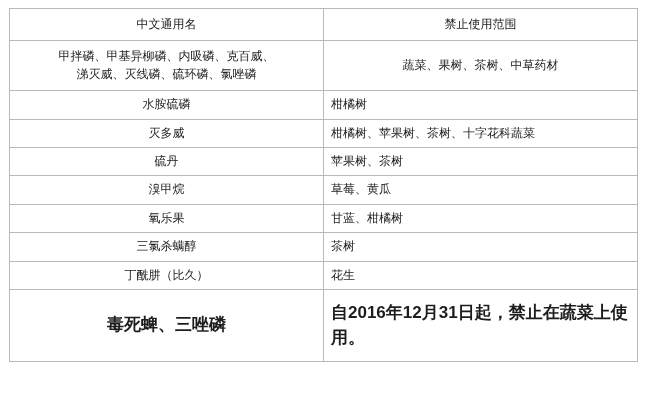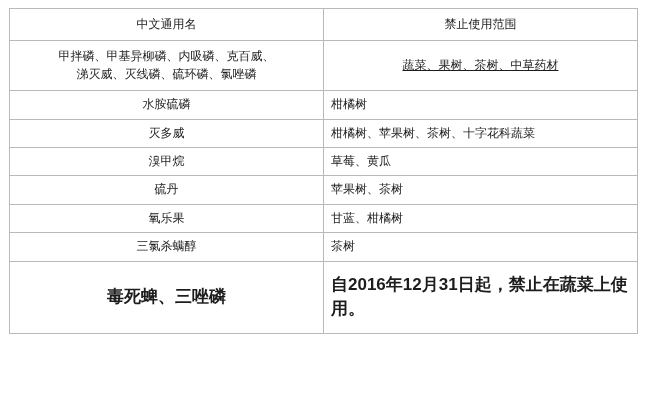--- a/index.html
+++ b/index.html
@@ -52,21 +52,20 @@
   }
   tr.header-row td.cell-scope {
     text-align: center;
   }
   tr.row-multiline td {
     padding-top: 7px;
     padding-bottom: 7px;
   }
   tr.row-multiline td.cell-scope {
     text-align: center;
-    text-decoration: underline;
   }
   .name-line {
     display: block;
   }
   tr.row-emphasis td {
     font-weight: bold;
     padding-top: 11px;
     padding-bottom: 11px;
     font-size: 17px;
   }
@@ -98,40 +97,44 @@
         <td class="cell-name">水胺硫磷</td>
         <td class="cell-scope">柑橘树</td>
       </tr>
 
       <tr>
         <td class="cell-name">灭多威</td>
         <td class="cell-scope">柑橘树、苹果树、茶树、十字花科蔬菜</td>
       </tr>
 
       <tr>
-        <td class="cell-name">溴甲烷</td>
-        <td class="cell-scope">草莓、黄瓜</td>
+        <td class="cell-name">硫丹</td>
+        <td class="cell-scope">苹果树、茶树</td>
       </tr>
 
       <tr>
-        <td class="cell-name">硫丹</td>
-        <td class="cell-scope">苹果树、茶树</td>
+        <td class="cell-name">溴甲烷</td>
+        <td class="cell-scope">草莓、黄瓜</td>
       </tr>
 
       <tr>
         <td class="cell-name">氧乐果</td>
         <td class="cell-scope">甘蓝、柑橘树</td>
       </tr>
 
       <tr>
         <td class="cell-name">三氯杀螨醇</td>
         <td class="cell-scope">茶树</td>
       </tr>
 
 
+      <tr>
+        <td class="cell-name">丁酰肼（比久）</td>
+        <td class="cell-scope">花生</td>
+      </tr>
 
 
       <tr class="row-emphasis">
         <td class="cell-name">毒死蜱、三唑磷</td>
         <td class="cell-scope">自2016年12月31日起，禁止在蔬菜上使用。</td>
       </tr>
     </tbody>
   </table>
 </div>
 

